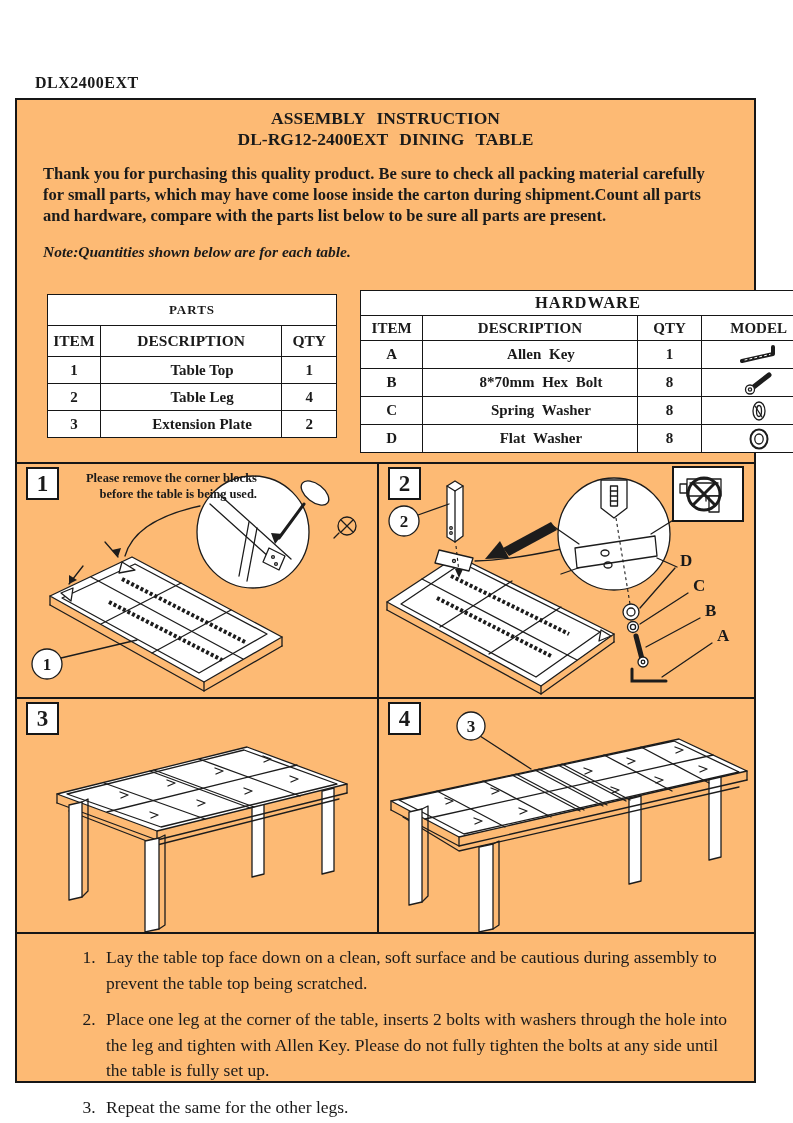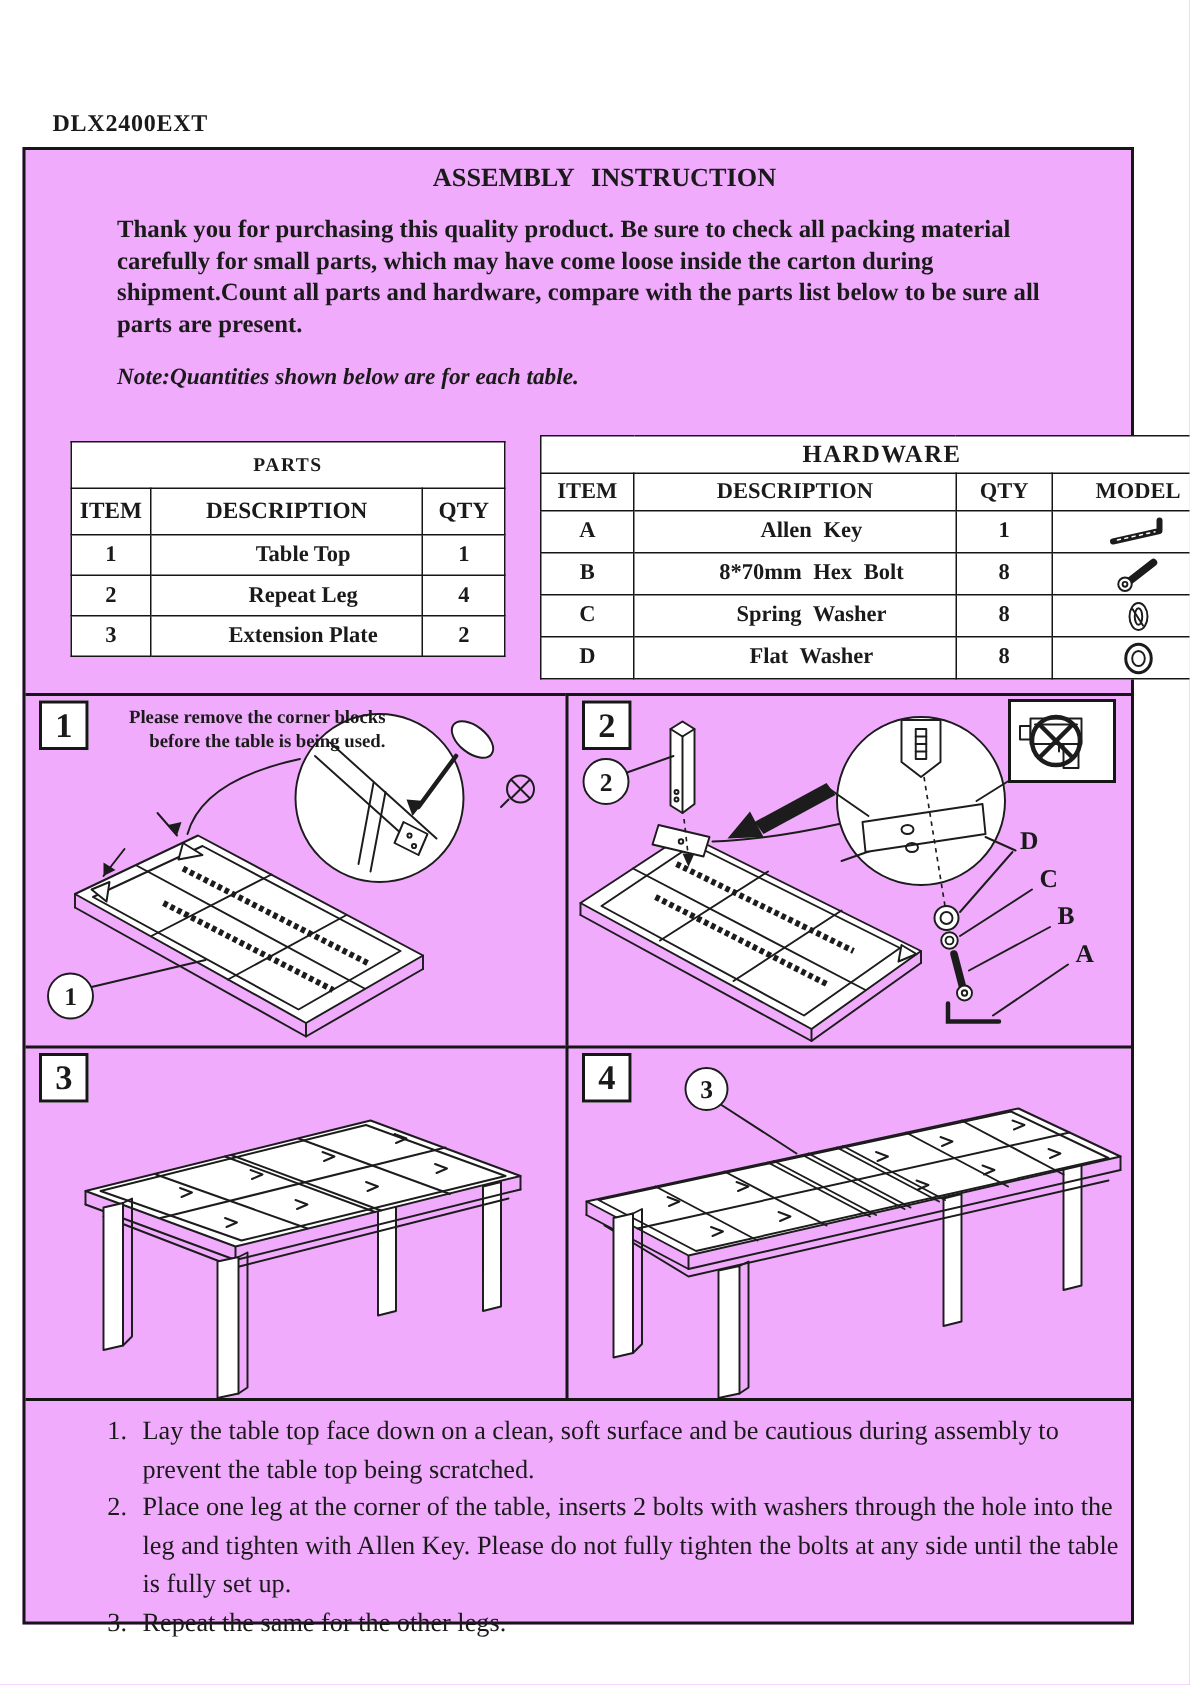--- a/index.html
+++ b/index.html
@@ -5,21 +5,21 @@
   html,body{margin:0;padding:0;}
   body{
     width:793px;height:1123px;background:#ffffff;position:relative;
     font-family:"Liberation Serif",serif;color:#1a1a1a;overflow:hidden;
   }
   .doc-code{
     position:absolute;left:35px;top:74px;font-size:16px;font-weight:bold;letter-spacing:.5px;
   }
   .sheet{
     position:absolute;left:15px;top:98px;width:741px;height:985px;
-    border:2px solid #161616;box-sizing:border-box;background:#f0abfc;padding-left:35px;
+    border:2px solid #161616;box-sizing:border-box;background:#fdba74;
   }
   .title-block{margin-top:8px;text-align:center;font-weight:bold;font-size:17.5px;line-height:21px;word-spacing:7px;}
   .intro{margin:13px 26px 0 26px;font-weight:bold;font-size:16.5px;line-height:21px;}
   .note{margin:17px 0 0 26px;font-weight:bold;font-style:italic;font-size:15.5px;}
   .tables-row{position:absolute;left:0;top:190px;width:737px;height:170px;}
   table{border-collapse:collapse;background:#fff;}
   table,td,th{border:1.6px solid #161616;}
   td,th{padding:0;font-weight:bold;text-align:center;vertical-align:middle;}
   .parts-table{position:absolute;left:30px;top:4px;width:290px;}
   .parts-table .tbl-title{height:30px;font-size:13px;letter-spacing:1px;text-align:center;}
@@ -50,40 +50,41 @@
   .nodrill-box{
     position:absolute;top:2px;right:10px;width:72px;height:56px;border:2px solid #161616;
     box-sizing:border-box;background:#fff;z-index:2;display:flex;align-items:center;justify-content:center;
   }
   .step-cell svg.illus{position:absolute;left:0;top:0;}
   .instructions{
     position:absolute;left:0;top:832px;width:737px;height:151px;
     border-top:2px solid #161616;box-sizing:border-box;
   }
   .instructions ol{margin:7px 0 0 0;padding-left:72px;font-size:17.5px;line-height:25.5px;}
-  .instructions li{padding-left:6px;margin:0;}
+  .instructions li{padding-left:6px;margin:11px;}
   
   .ln{stroke:#1c1c1c;fill:none;stroke-width:1.3;stroke-linejoin:round;stroke-linecap:round;}
   .lnw{stroke:#1c1c1c;fill:#fff;stroke-width:1.3;stroke-linejoin:round;}
   .blk{fill:#1c1c1c;stroke:none;}
   .thick{stroke:#1c1c1c;stroke-width:3;fill:none;stroke-linecap:round;}
   .hatch{stroke:#1c1c1c;stroke-width:4;fill:none;stroke-dasharray:3 2.2;}
   .dash{stroke:#1c1c1c;stroke-width:1.1;fill:none;stroke-dasharray:3 3;}
   text.callout{font-family:"Liberation Serif",serif;font-weight:bold;font-size:17px;fill:#1a1a1a;}
   text.hwlabel{font-family:"Liberation Serif",serif;font-weight:bold;font-size:17px;fill:#1a1a1a;}
 </style>
 </head>
 <body>
 
 <div class="doc-code">DLX2400EXT</div>
 
 <div class="sheet">
 
   <div class="title-block">
     <div>ASSEMBLY INSTRUCTION</div>
+    <div>DL-RG12-2400EXT DINING TABLE</div>
   </div>
 
   <p class="intro">Thank you for purchasing this quality product. Be sure to check all packing material carefully for small parts, which may have come loose inside the carton during shipment.Count all parts and hardware, compare with the parts list below to be sure all parts are present.</p>
 
   <div class="note">Note:Quantities shown below are for each table.</div>
 
   <div class="tables-row">
 
     <table class="parts-table">
       <tbody>
@@ -95,21 +96,21 @@
         <th class="c-desc">DESCRIPTION</th>
         <th class="c-qty">QTY</th>
       </tr>
       <tr>
         <td>1</td>
         <td class="desc-cell">Table Top</td>
         <td>1</td>
       </tr>
       <tr>
         <td>2</td>
-        <td class="desc-cell">Repeat Leg</td>
+        <td class="desc-cell">Table Leg</td>
         <td>4</td>
       </tr>
       <tr>
         <td>3</td>
         <td class="desc-cell">Extension Plate</td>
         <td>2</td>
       </tr>
     </tbody>
       </table>
 

